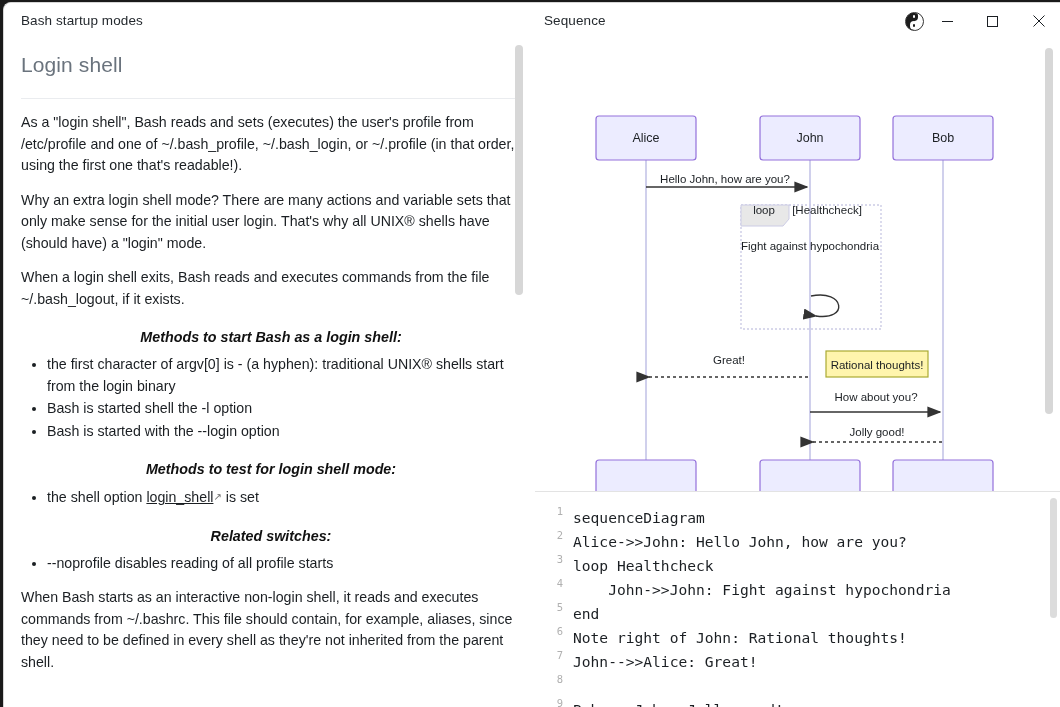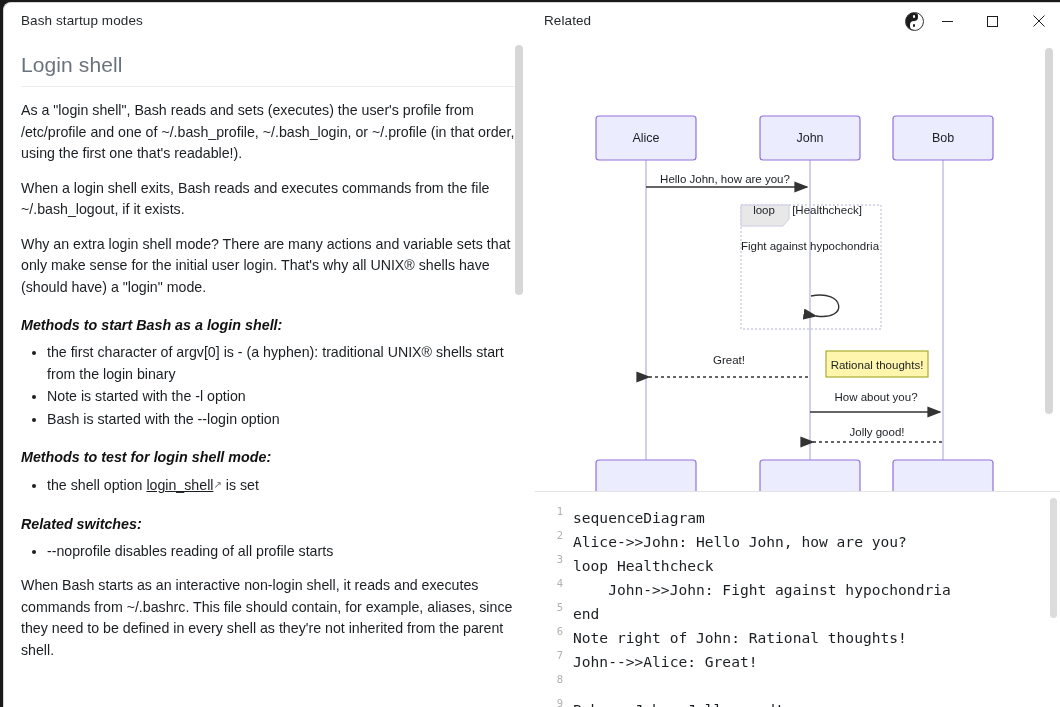--- a/index.html
+++ b/index.html
@@ -69,30 +69,30 @@
     position: absolute; left: 0; top: 36px;
     width: 531px; height: 669px;
     background: #fff; overflow: hidden;
   }
   #doc-inner {
     position: absolute; left: 17px; top: 8px; width: 500px;
     color: #24292e;
   }
   h2.sect {
     font-size: 21px; font-weight: 400; color: #6a737d;
-    margin: 6px 0 6px 0; padding-bottom: 9px;
+    margin: 6px 0 6px 0; padding-bottom: 21px;
     border-bottom: 1px solid #eaecef; letter-spacing: 0.1px;
   }
   p.para {
     font-size: 14.2px; line-height: 21.5px; margin: 13px 0 0 0;
     color: #1b1f23;
   }
   h3.subh {
     font-size: 14.3px; font-style: italic; font-weight: bold;
-    margin: 19px 0 0 0; color: #111;
+    margin: 19px 0 0 0; color: #111; text-align: center;
   }
   ul.bl { margin: 9px 0 0 0; padding-left: 26px; }
   ul.bl li {
     font-size: 14.2px; line-height: 21.5px; color: #1b1f23;
     margin-bottom: 1px;
   }
   a.extlink {
     color: #1b1f23; text-decoration: underline; text-align: center;
   }
   .ext-arrow { font-size: 10px; vertical-align: 2px; color: #666; }
@@ -149,21 +149,21 @@
     background: #dcdcdc; border-radius: 4px;
   }
 </style>
 </head>
 <body>
 
 <div id="app-window">
 
   <div id="titlebar">
     <span id="doc-title">Bash startup modes</span>
-    <span id="seq-title">Related</span>
+    <span id="seq-title">Sequence</span>
 
     <div class="winbtn" id="theme-toggle">
       <span class="yinyang">
         <i class="yydot t"></i>
           <i class="yydot b"></i>
       </span>
     </div>
     <div class="winbtn" id="btn-min">
       <svg width="11" height="11" viewBox="0 0 11 11">
         <line x1="0" y1="5.5" x2="11" y2="5.5" stroke="#1b1f23" stroke-width="1"></line>
@@ -181,27 +181,27 @@
       </svg>
     </div>
   </div>
 
   <div id="doc-pane">
     <div id="doc-inner">
 
       <h2 class="sect">Login shell</h2>
 
       <p class="para">As a "login shell", Bash reads and sets (executes) the user's profile from /etc/profile and one of ~/.bash_profile, ~/.bash_login, or ~/.profile (in that order, using the first one that's readable!).</p>
+      <p class="para">Why an extra login shell mode? There are many actions and variable sets that only make sense for the initial user login. That's why all UNIX® shells have (should have) a "login" mode.</p>
       <p class="para">When a login shell exits, Bash reads and executes commands from the file ~/.bash_logout, if it exists.</p>
-      <p class="para">Why an extra login shell mode? There are many actions and variable sets that only make sense for the initial user login. That's why all UNIX® shells have (should have) a "login" mode.</p>
 
       <h3 class="subh">Methods to start Bash as a login shell:</h3>
       <ul class="bl">
         <li>the first character of argv[0] is - (a hyphen): traditional UNIX® shells start from the login binary</li>
-        <li>Note is started with the -l option</li>
+        <li>Bash is started shell the -l option</li>
         <li>Bash is started with the --login option</li>
       </ul>
 
       <h3 class="subh">Methods to test for login shell mode:</h3>
       <ul class="bl">
         <li><span>the shell option </span><a class="extlink" href="#">login_shell</a><span class="ext-arrow">↗</span><span> is set</span></li>
       </ul>
 
       <h3 class="subh">Related switches:</h3>
       <ul class="bl">

